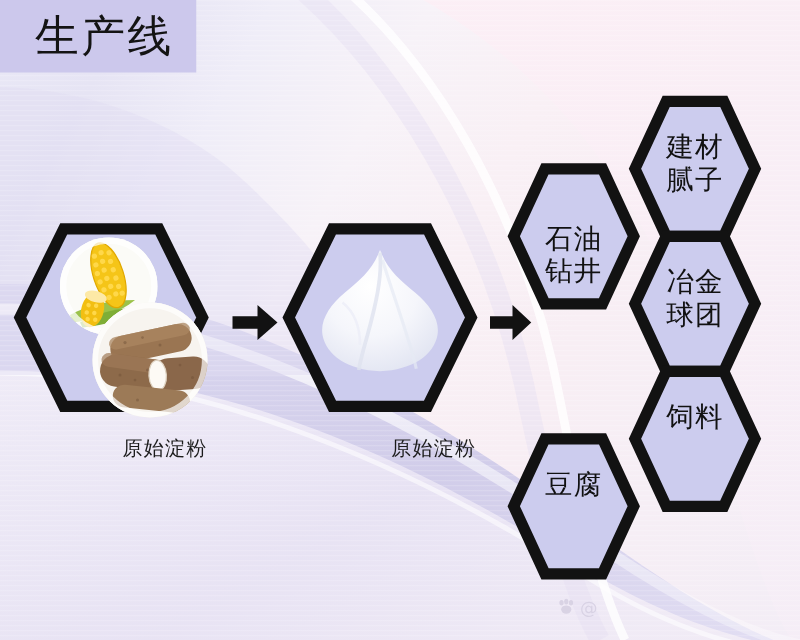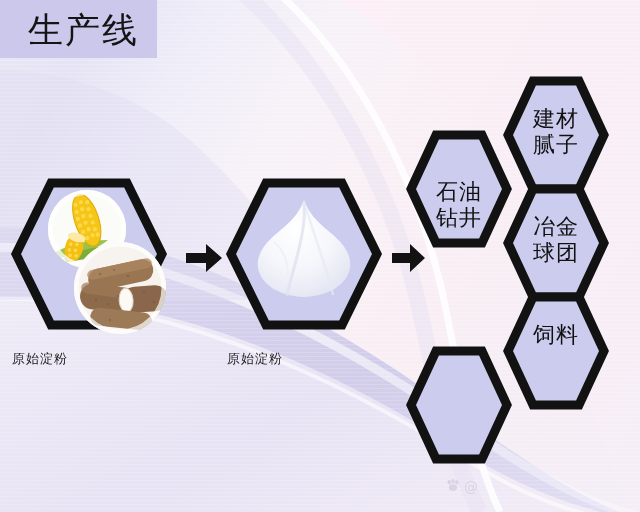--- a/index.html
+++ b/index.html
@@ -62,22 +62,22 @@
     font-size: 22px;
     line-height: 26px;
     letter-spacing: 1px;
     pointer-events: none;
   }
 
   
   .hex-big { width: 154px; height: 152px; }
   .hex-caption {
     position: absolute;
-    text-align: left;
-    font-size: 13px;
+    text-align: right;
+    font-size: 16px;
     line-height: 22px;
     color: #1a1a1a;
     letter-spacing: 1px;
     white-space: nowrap;
   }
 
   
   .photo {
     position: absolute;
     border-radius: 50%;
@@ -345,20 +345,21 @@
       <div>钻井</div>
     </div>
   </div>
 
 
   <div class="hex hex-sm" style="left:406px; top:346px;">
     <svg width="106" height="118" viewBox="0 0 106 118">
       <polygon points="30,5 76,5 101,59 76,113 30,113 5,59" fill="#ccccee" stroke="#121212" stroke-width="9" stroke-linejoin="miter"></polygon>
     </svg>
     <div class="hex-label" style="top:30px;">
+      <div>豆腐</div>
     </div>
   </div>
 
   <div class="watermark">
     <span class="paw">
       <svg width="14" height="14" viewBox="0 0 14 14">
         <ellipse cx="3.2" cy="4.2" rx="1.7" ry="2.2" fill="#d8d2e4"></ellipse>
         <ellipse cx="7" cy="3.2" rx="1.7" ry="2.3" fill="#d8d2e4"></ellipse>
         <ellipse cx="10.8" cy="4.2" rx="1.7" ry="2.2" fill="#d8d2e4"></ellipse>
         <ellipse cx="7" cy="9.6" rx="4.1" ry="3.3" fill="#d8d2e4"></ellipse>

